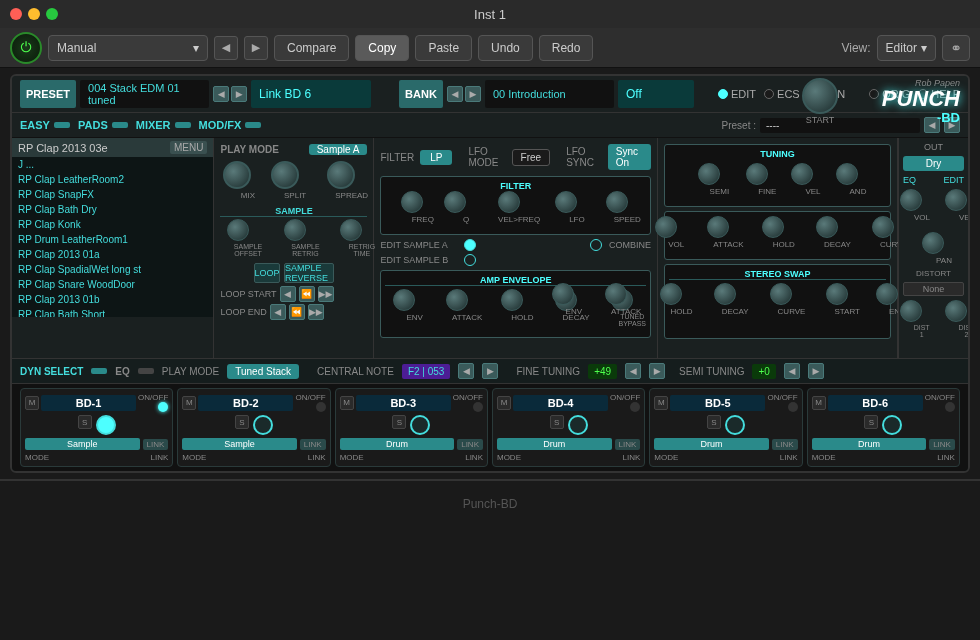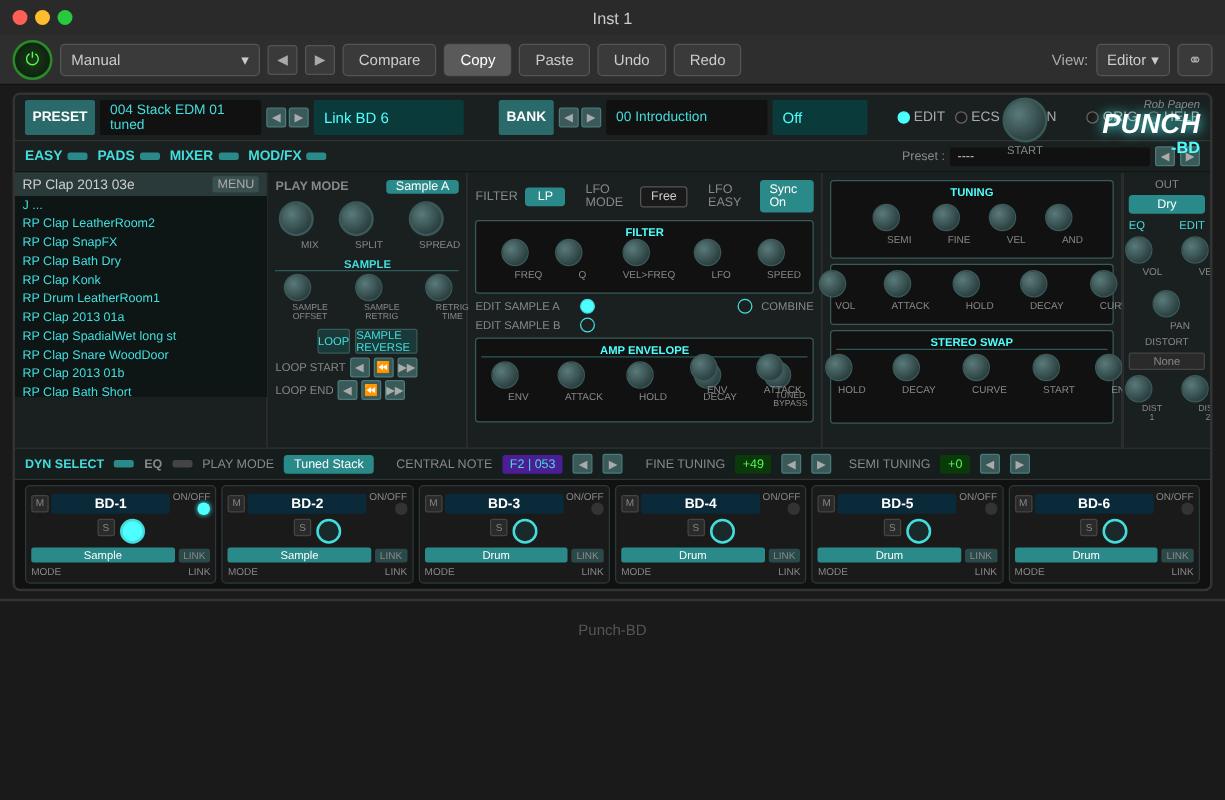--- a/index.html
+++ b/index.html
@@ -965,21 +965,21 @@
         <div class="arrow-btn">▶▶</div>
       </div>
     </div>
 
     <div class="filter-lfo-section">
       <div class="filter-row">
         <span class="filter-label">FILTER</span>
         <div class="filter-btn">LP</div>
         <span class="lfo-label">LFO MODE</span>
         <div class="lfo-mode-btn">Free</div>
-        <span class="lfo-label">LFO EASY</span>
+        <span class="lfo-label">LFO SYNC</span>
         <div class="sync-btn">Sync On</div>
       </div>
 
       <div class="filter-box">
         <div class="filter-box-label">FILTER</div>
         <div class="knob-row">
           <div class="knob-item">
             <div class="knob-xs"></div>
             <span class="knob-label-sm">FREQ</span>
           </div>

